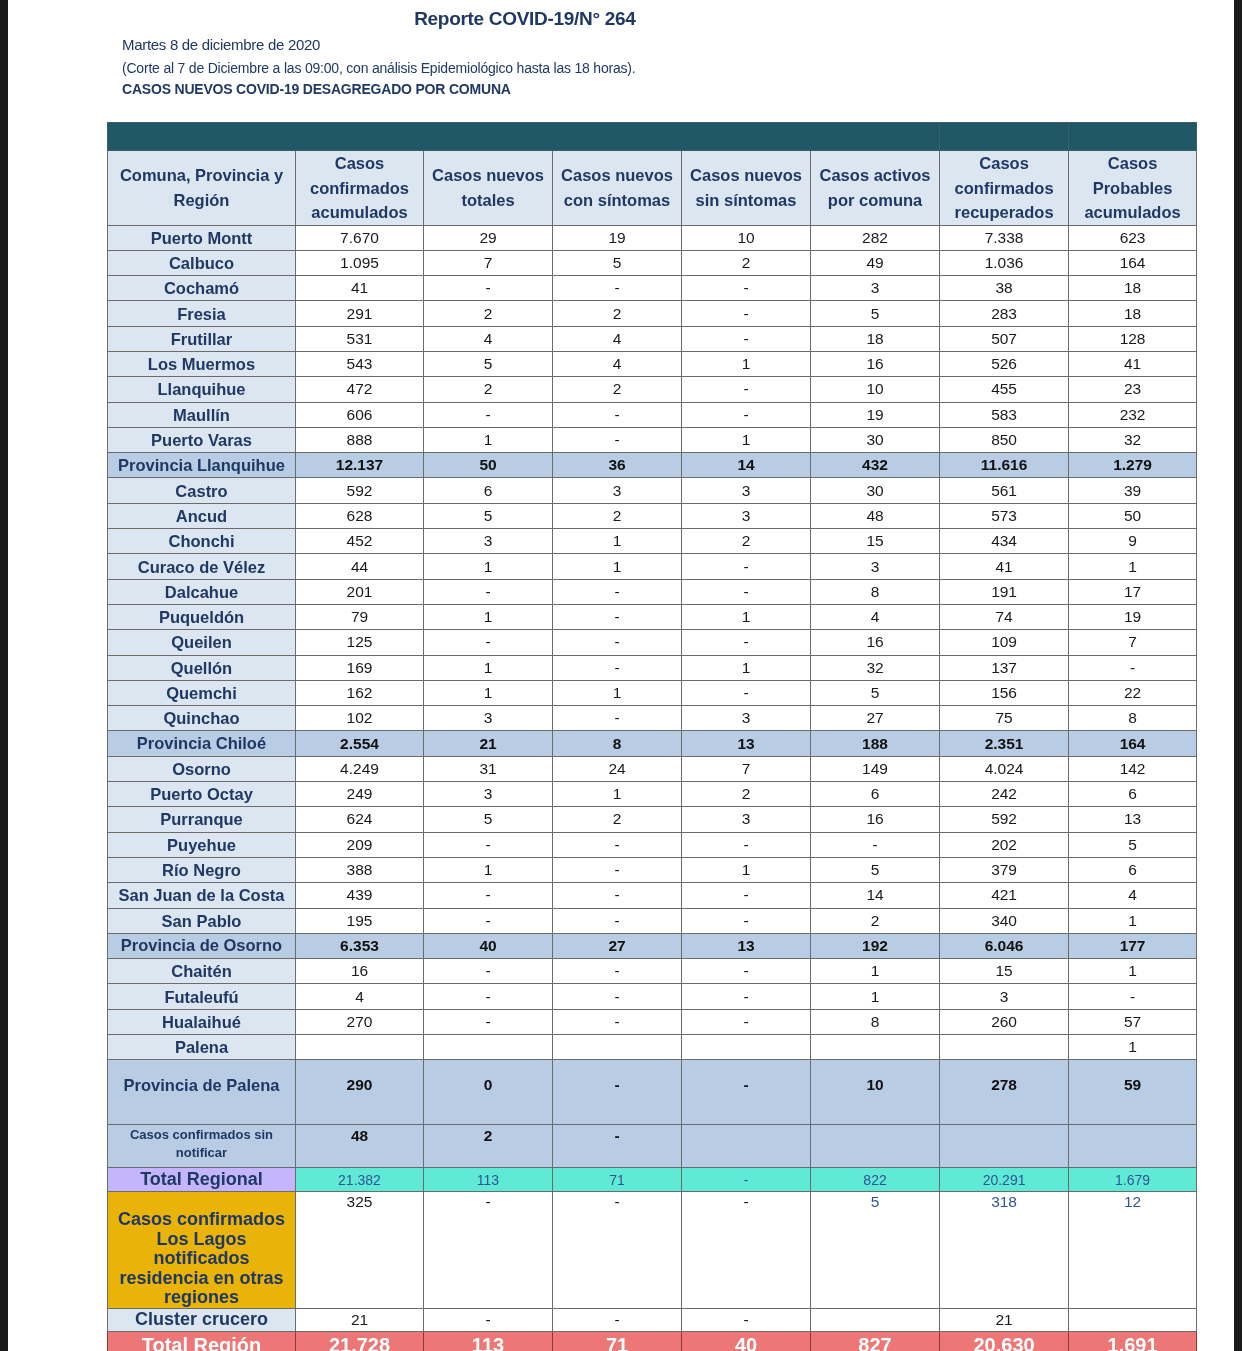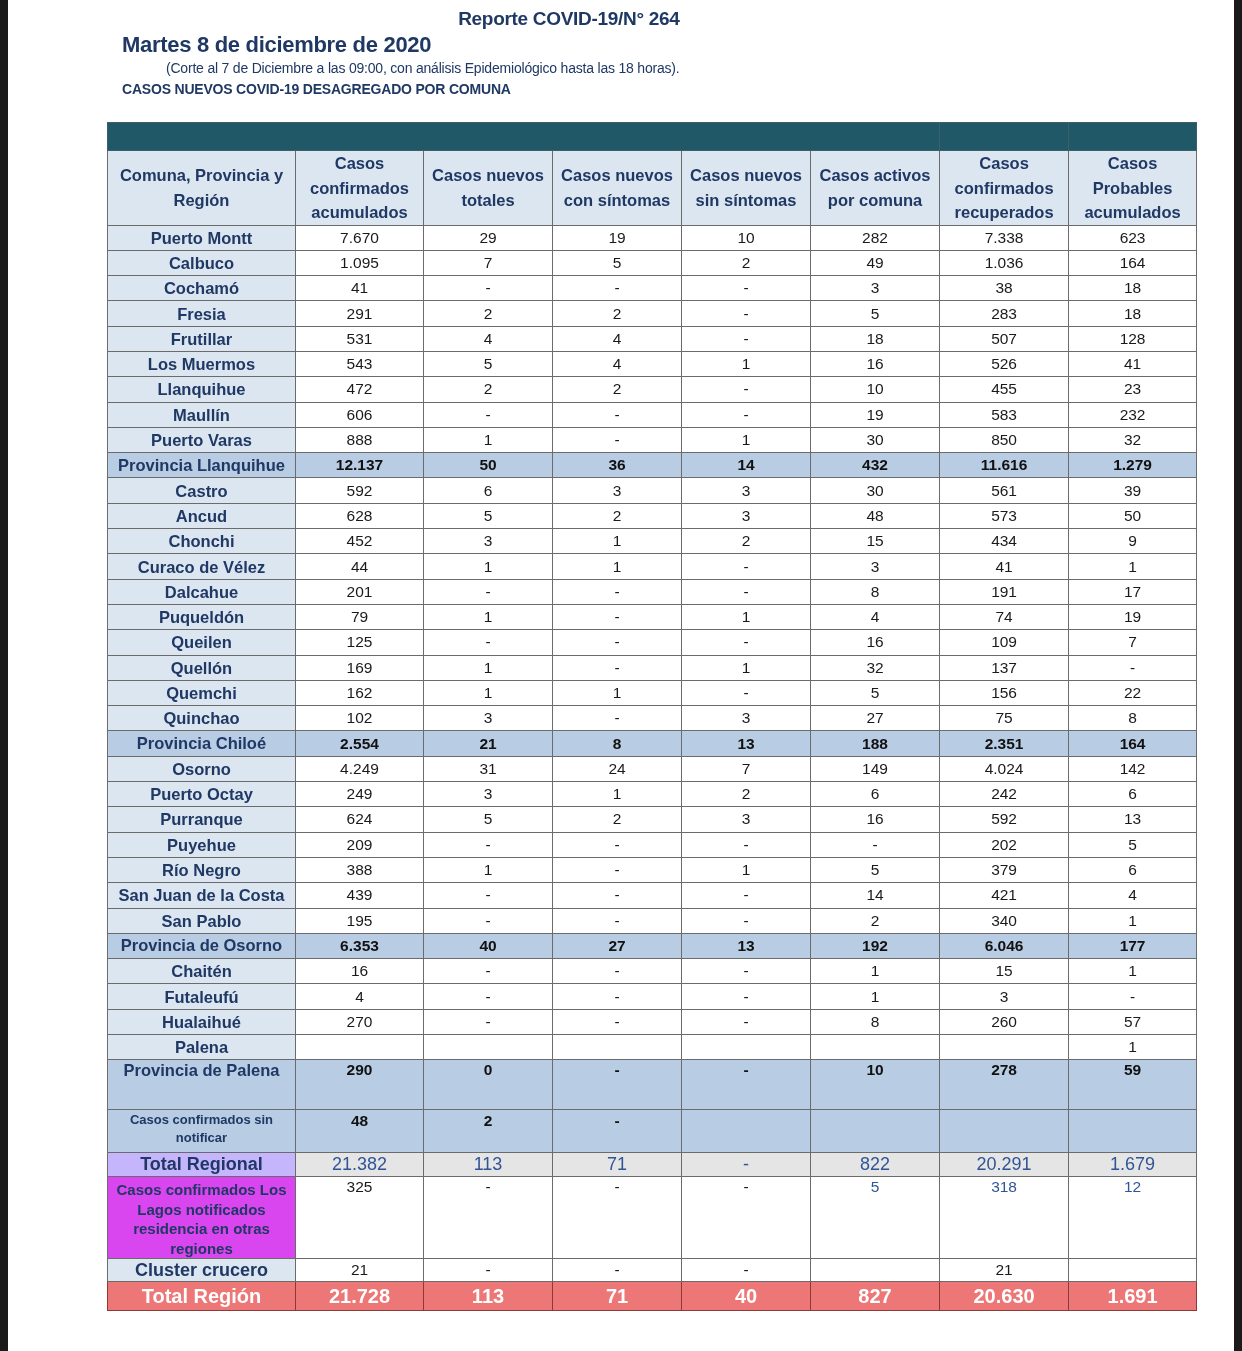--- a/index.html
+++ b/index.html
@@ -6,22 +6,22 @@
   body {
     width: 1242px; height: 1351px; position: relative; overflow: hidden;
     background: #ffffff;
     font-family: "Liberation Sans", "DejaVu Sans", sans-serif;
   }
   .edge-left { position: absolute; left: 0; top: 0; width: 8px; height: 1351px; background: #1a1a1a; }
   .edge-right { position: absolute; right: 0; top: 0; width: 8px; height: 1351px; background: #1a1a1a; }
 
   .header { position: absolute; left: 122px; top: 6px; color: #1f3864; }
   .header .t1 { font-size: 19px; font-weight: bold; line-height: 26px; letter-spacing: -0.3px; text-align: right; }
-  .header .t2 { font-size: 22px; font-weight: bold; line-height: 26px; letter-spacing: -0.3px; }
-  .header .t3 { font-size: 14px; line-height: 20px; color: #1f3864; letter-spacing: -0.2px; margin-left: 44px; }
+  .header .t2 { font-size: 15px; font-weight: normal; line-height: 26px; letter-spacing: -0.3px; }
+  .header .t3 { font-size: 14px; line-height: 20px; color: #1f3864; letter-spacing: -0.2px; }
   .header .t4 { font-size: 14px; font-weight: bold; line-height: 22px; color: #1f3864; letter-spacing: -0.2px; }
 
   table.report {
     position: absolute; left: 107px; top: 122px; width: 1089px;
     border-collapse: collapse; table-layout: fixed;
     color: #1f3864;
   }
   table.report td, table.report th {
     border: 1.5px solid #6b6b6b;
     text-align: center; padding: 0; overflow: hidden;
@@ -41,31 +41,31 @@
     line-height: 24.5px; color: #1f3864; vertical-align: middle;
   }
   tr.hdr th.lbl { vertical-align: middle; }
 
   tr.row td { height: 24.3px; font-size: 15.5px; color: #1a1a1a; background: #ffffff; line-height: 22px; }
   tr.row td.name { background: #dce6f1; color: #1f3864; font-weight: bold; font-size: 16.5px; white-space: nowrap; }
 
   tr.prov td { background: #b8cce4; font-weight: bold; color: #111; font-size: 15.5px; height: 24.3px; }
   tr.prov td.name { color: #1f3864; font-size: 16.5px; white-space: nowrap; margin-top: 13px; }
 
-  tr.palena-prov td { background: #b8cce4; font-weight: bold; color: #111; height: 48px; vertical-align: top; padding-top: 1px; font-size: 15.5px; }
+  tr.palena-prov td { background: #b8cce4; font-weight: bold; color: #111; height: 48px; vertical-align: top; padding-top: 16px; font-size: 15.5px; }
   tr.palena-prov td.name { color: #1f3864; font-size: 16.5px; }
 
   tr.sin td { background: #b8cce4; height: 40px; vertical-align: top; font-weight: bold; color: #111; font-size: 15.5px; padding-top: 2px; }
   tr.sin td.name { color: #1f3864; font-size: 13px; line-height: 18px; padding-top: 1px; }
 
-  tr.totreg td { background: #e5e5e5; color: #2f5597; font-size: 18px; height: 23px; }
+  tr.totreg td { background: #5eead4; color: #2f5597; font-size: 14px; height: 23px; }
   tr.totreg td.name { color: #1f3864; font-weight: bold; font-size: 18px; background: #c4b5fd; }
 
   tr.otras td { background: #ffffff; color: #1a1a1a; font-size: 15.5px; vertical-align: top; height: 78px; padding-top: 1px; }
-  tr.otras td.name { background: #d946ef; color: #1f3864; font-weight: bold; font-size: 15px; line-height: 19.5px; padding-top: 3px; }
+  tr.otras td.name { background: #eab308; color: #1f3864; font-weight: bold; font-size: 18px; line-height: 19.5px; padding-top: 18px; }
   tr.otras td.num-blue { color: #2f5597; }
 
   tr.cluster td { background: #ffffff; color: #1a1a1a; font-size: 15.5px; height: 22px; }
   tr.cluster td.name { background: #dce6f1; color: #1f3864; font-weight: bold; font-size: 18px; }
 
   tr.final td { background: #ed7676; color: #ffffff; font-weight: bold; font-size: 20px; height: 28px; border-color: #8b3a3a; }
   tr.final td.name { font-size: 20px; }
 </style>
 </head>
 <body>

